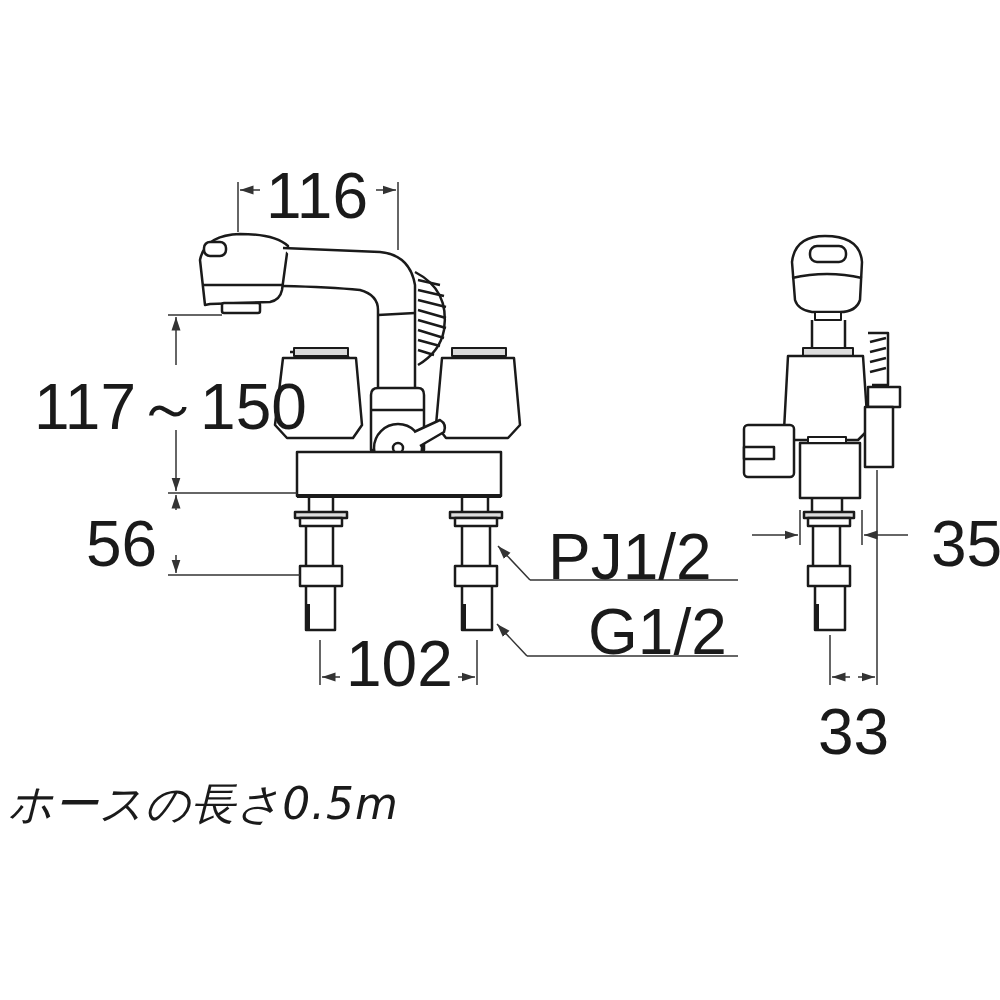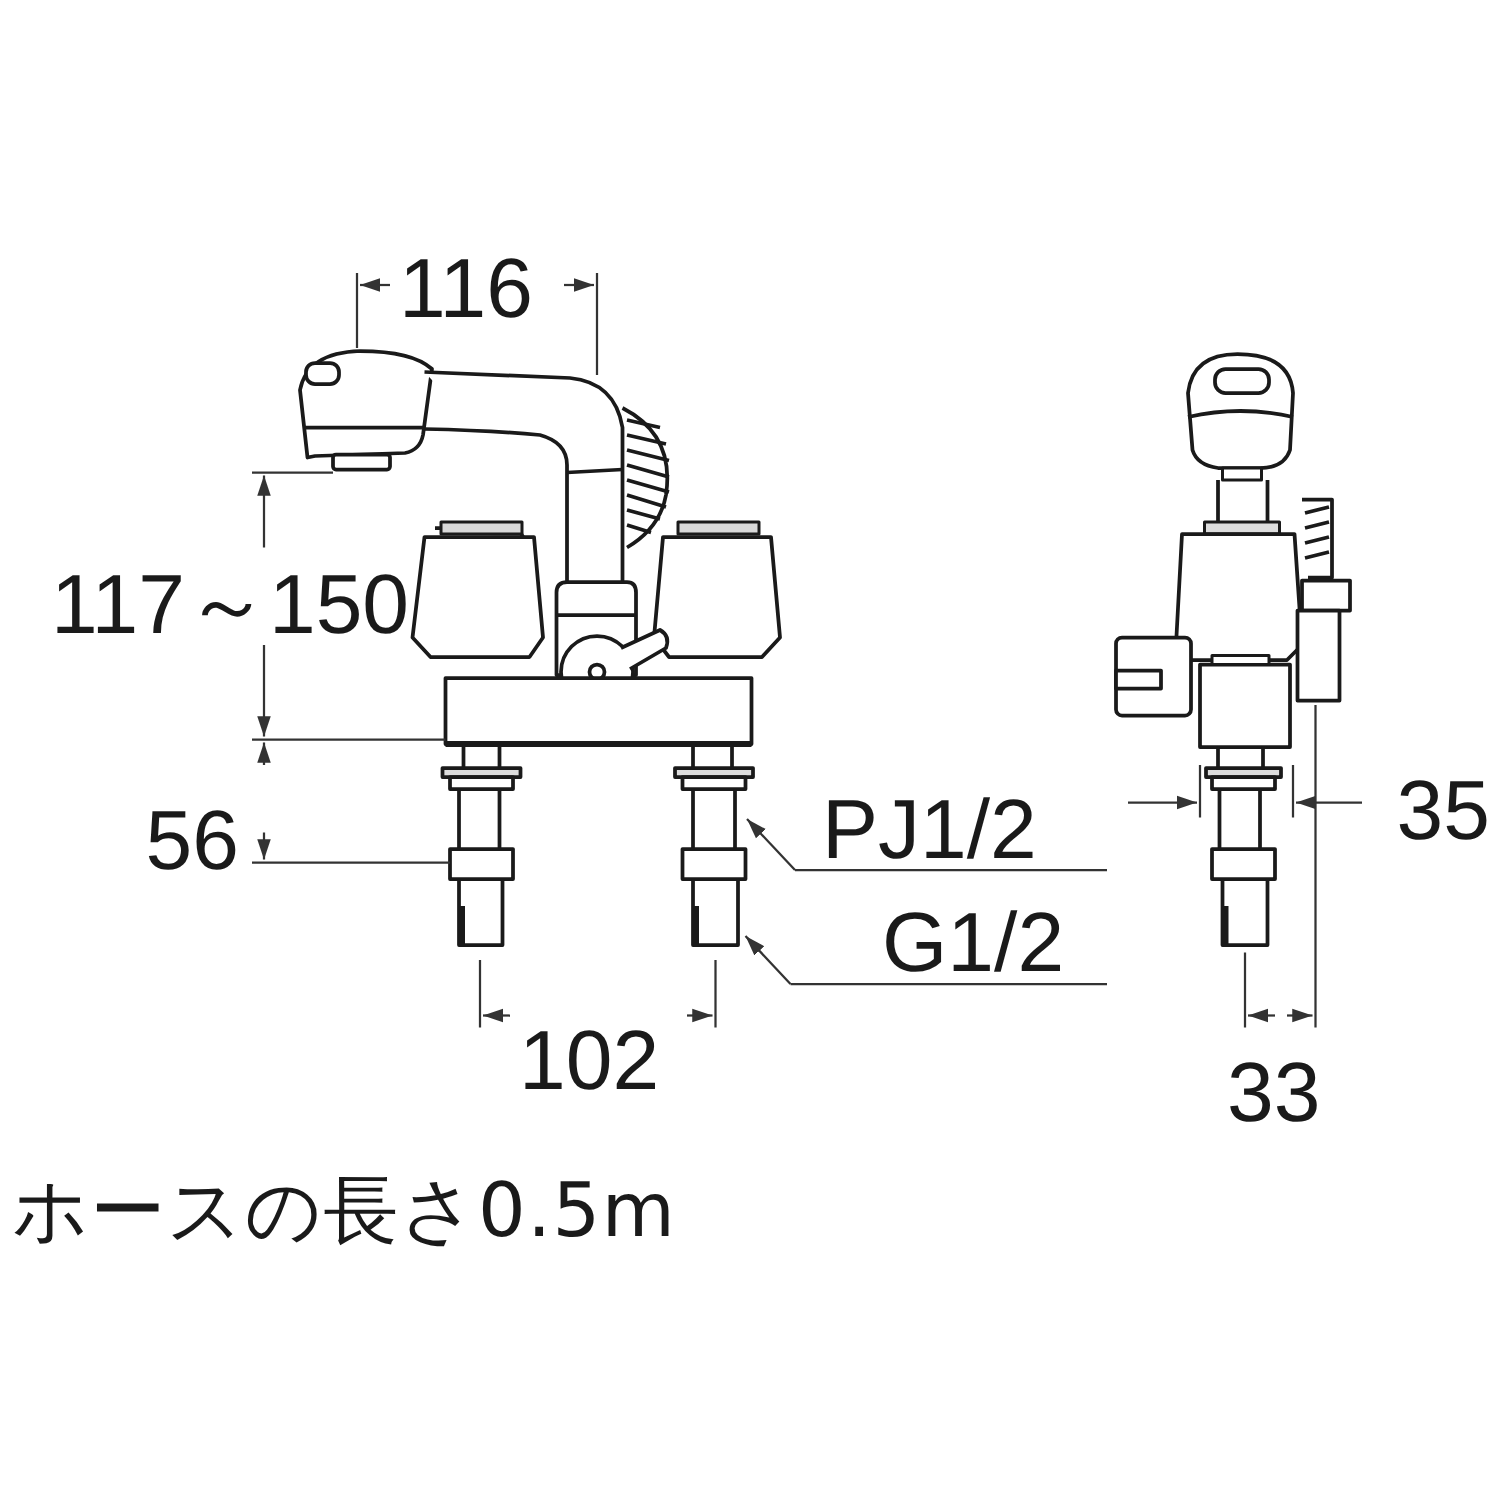--- a/index.html
+++ b/index.html
@@ -1,20 +1,20 @@
 <!DOCTYPE html>
 <html><head>
 <meta charset="utf-8">
 <style>
   html, body { margin:0; padding:0; background:#ffffff; }
   body { width:1000px; height:1000px; position:relative; overflow:hidden; font-family:"Liberation Sans", sans-serif; }
   svg { position:absolute; left:0; top:0; }
   .lbl { position:absolute; color:#1a1a1a; font-family:"Liberation Sans", sans-serif; white-space:nowrap; line-height:1; }
-  .dim { font-size:56px; }
-  .caption { font-size:50px; font-family:"DejaVu Sans", sans-serif; letter-spacing:1px; }
+  .dim { font-size:64px; }
+  .caption { font-size:44px; font-family:"DejaVu Sans", sans-serif; letter-spacing:1px;font-style:italic; }
 </style>
 </head>
 <body>
 
 <svg width="1000" height="1000" viewBox="0 0 1000 1000">
   <defs>
     <marker id="arr" markerWidth="10" markerHeight="8" refX="9" refY="4" orient="auto">
       <path d="M0,1 L9,4 L0,7 z" fill="#333"></path>
     </marker>
   </defs>
@@ -153,19 +153,19 @@
 
     <line x1="830" y1="635" x2="830" y2="685"></line>
     <line x1="877" y1="470" x2="877" y2="685"></line>
     <line x1="850" y1="677" x2="832" y2="677" marker-end="url(#arr)"></line>
     <line x1="858" y1="677" x2="875" y2="677" marker-end="url(#arr)"></line>
   </g>
 </svg>
 
 <div class="lbl dim" style="left:266px;top:164px;">116</div>
 <div class="lbl dim" style="left:34px;top:375px;">117～150</div>
-<div class="lbl dim" style="left:86px;top:532px;margin-left:11px;">56</div>
-<div class="lbl dim" style="left:346px;top:679px;">102</div>
+<div class="lbl dim" style="left:86px;top:512px;">56</div>
+<div class="lbl dim" style="left:346px;top:632px;">102</div>
 <div class="lbl dim" style="left:548px;top:525px;">PJ1/2</div>
 <div class="lbl dim" style="left:588px;top:600px;">G1/2</div>
 <div class="lbl dim" style="left:912px;top:512px;margin-left:19px;">35</div>
 <div class="lbl dim" style="left:818px;top:700px;">33</div>
 <div class="lbl caption" style="left:8px;top:782px;">ホースの長さ0.5m</div>
 
 </body></html>

